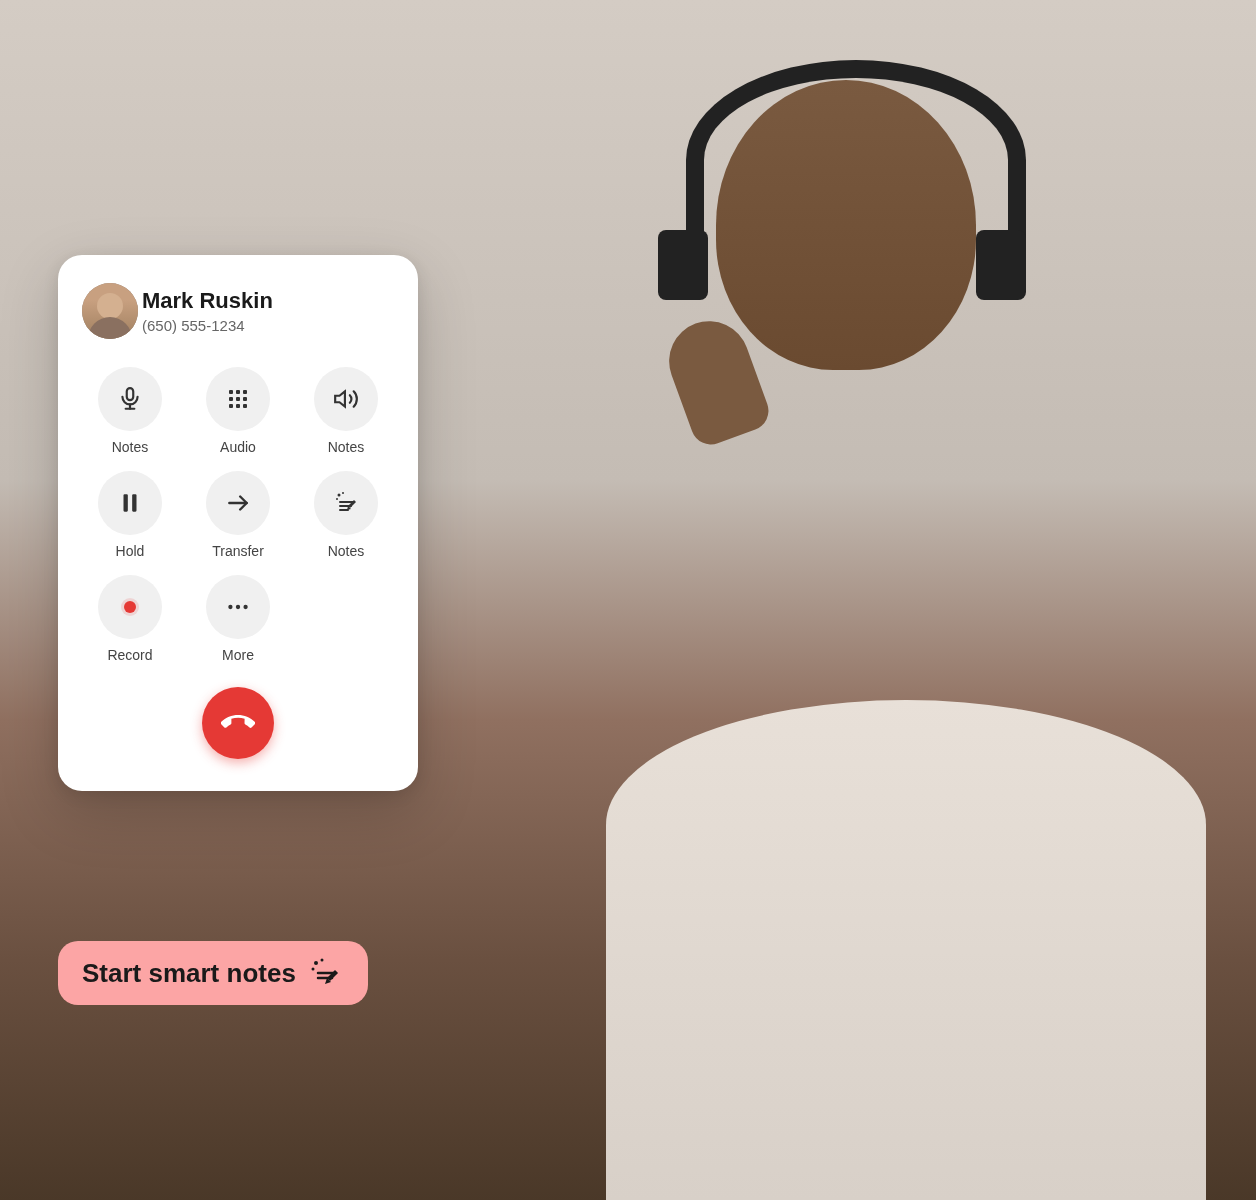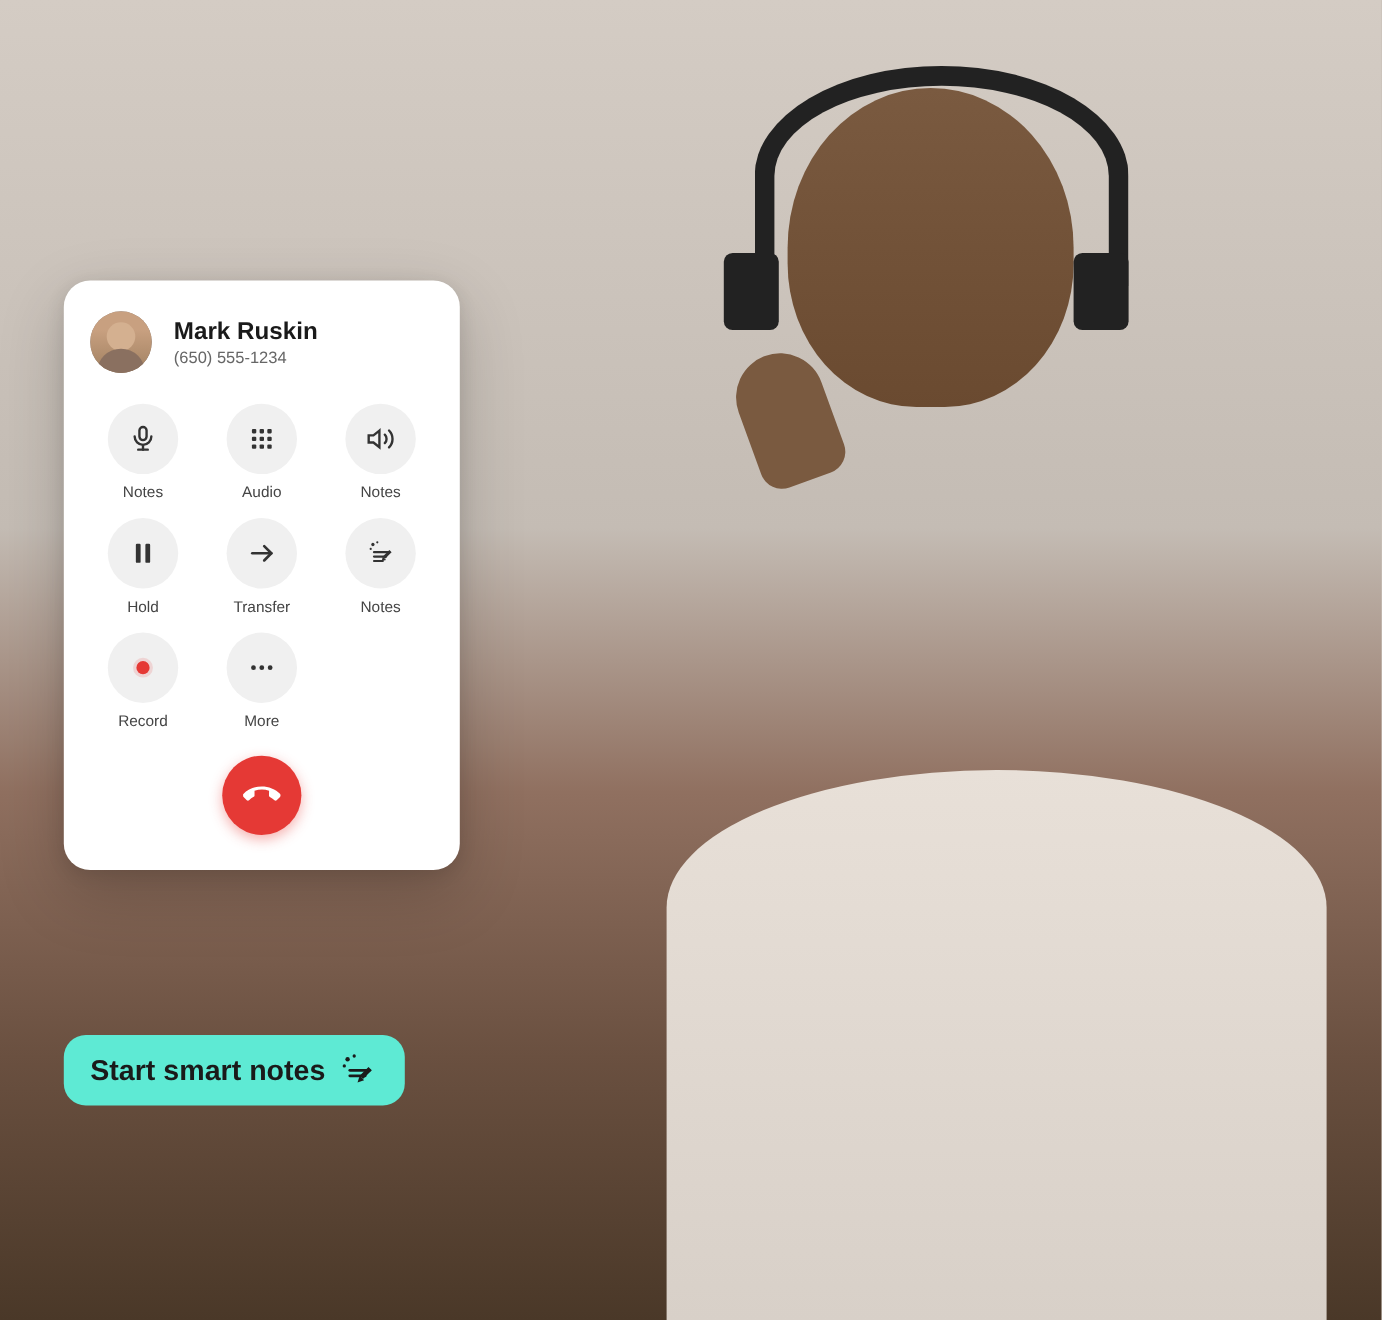--- a/index.html
+++ b/index.html
@@ -22,21 +22,21 @@
       background: white;
       border-radius: 24px;
       padding: 28px 24px 32px;
       box-shadow: 0 20px 60px rgba(0,0,0,0.18), 0 4px 16px rgba(0,0,0,0.10);
       z-index: 10;
     }
 
     .contact-row {
       display: flex;
       align-items: center;
-      gap: 20px;
+      gap: 4px;
       margin-bottom: 28px;
     }
 
     .avatar {
       width: 56px;
       height: 56px;
       border-radius: 50%;
       background: linear-gradient(135deg, #9a8a80 0%, #7a6a60 100%);
       display: flex;
       align-items: center;
@@ -162,21 +162,21 @@
       position: absolute;
       bottom: 195px;
       left: 58px;
       display: flex;
       align-items: center;
       gap: 0;
       z-index: 11;
     }
 
     .tooltip-main {
-      background: #5eead4;
+      background: #fca5a5;
       border-radius: 20px;
       padding: 14px 24px;
       display: flex;
       align-items: center;
       gap: 12px;
     }
 
     .tooltip-text {
       font-size: 26px;
       font-weight: 800;

